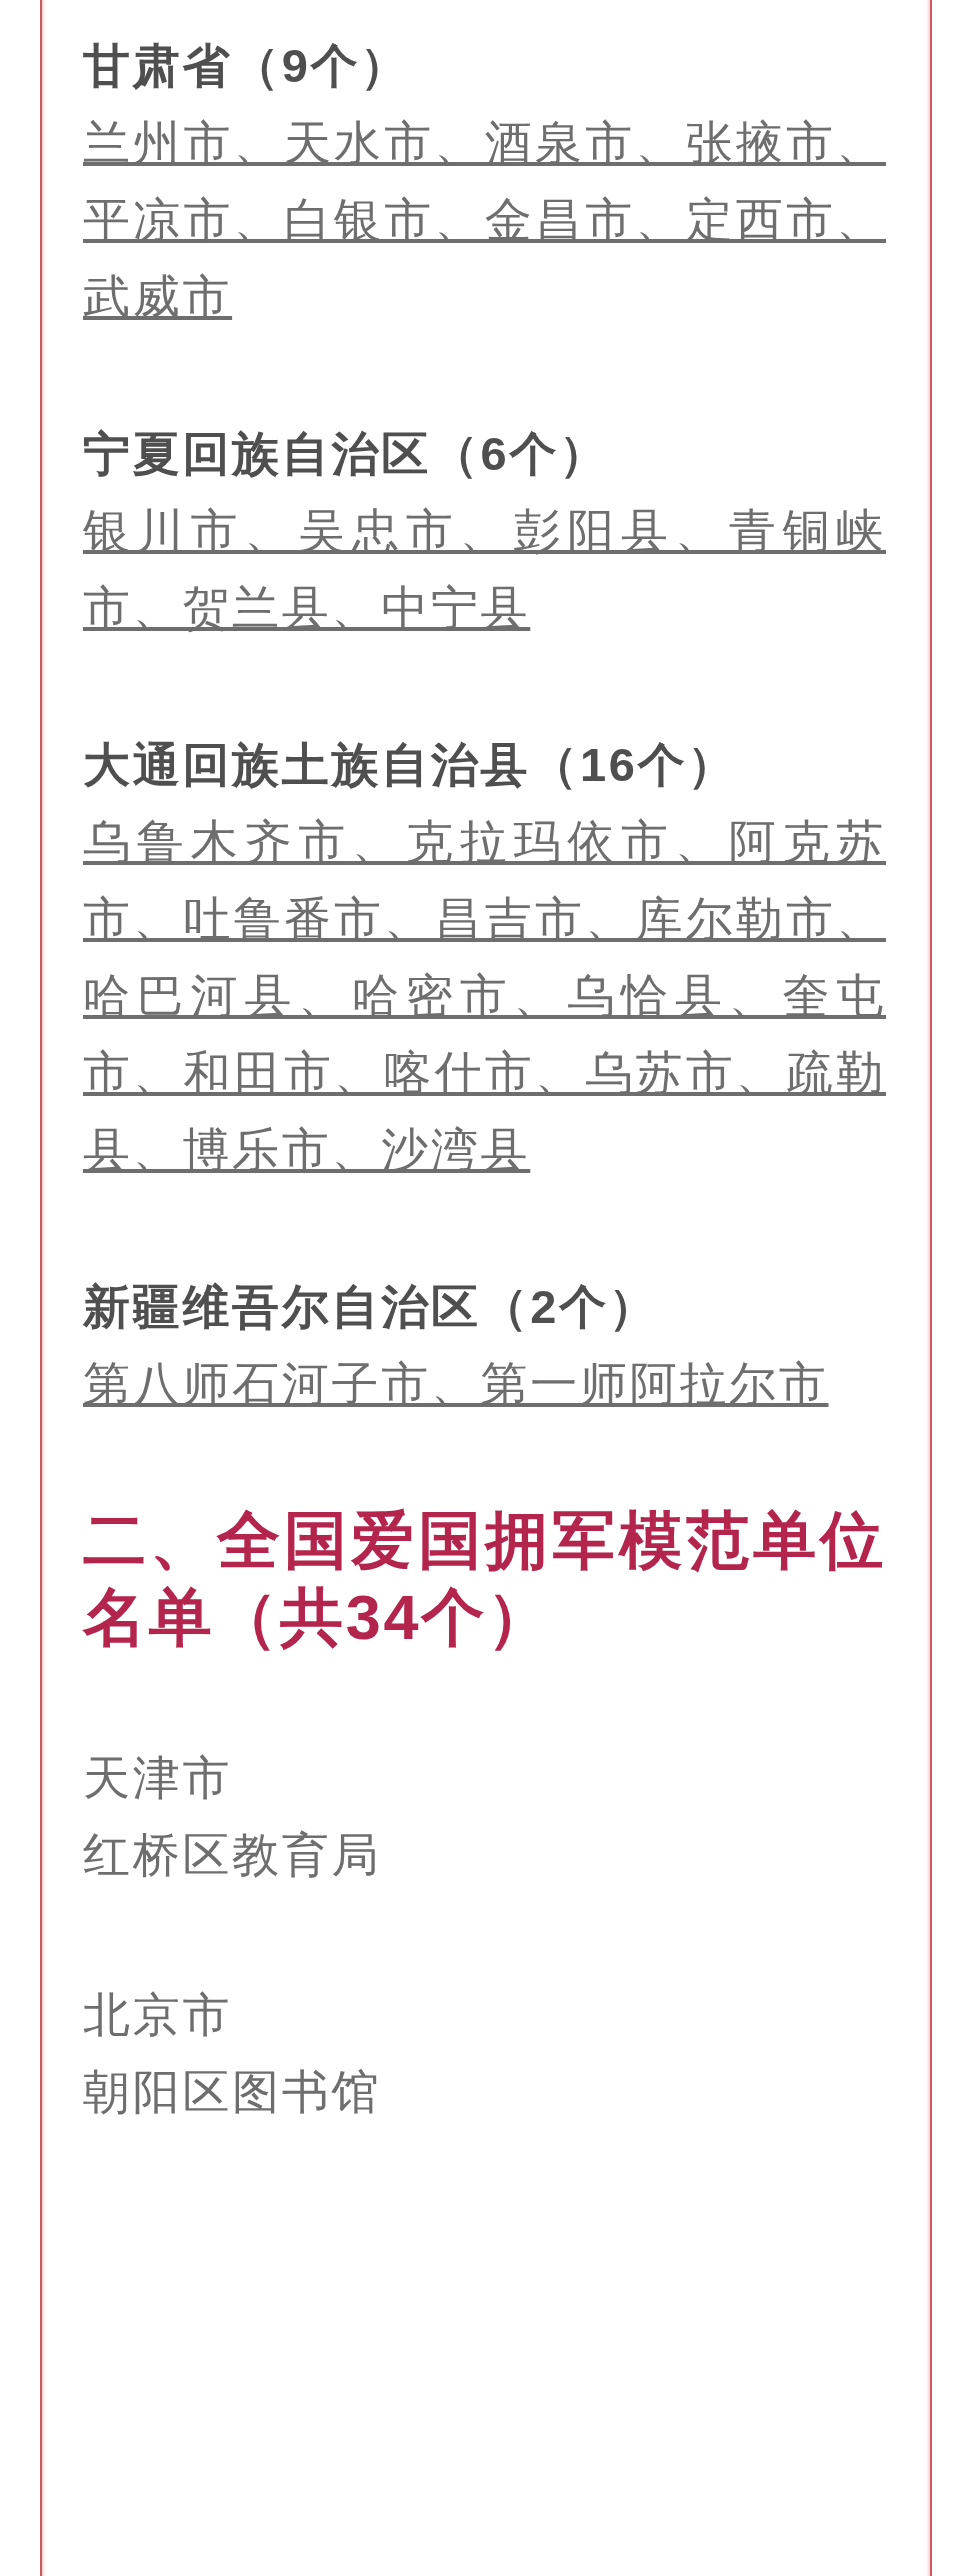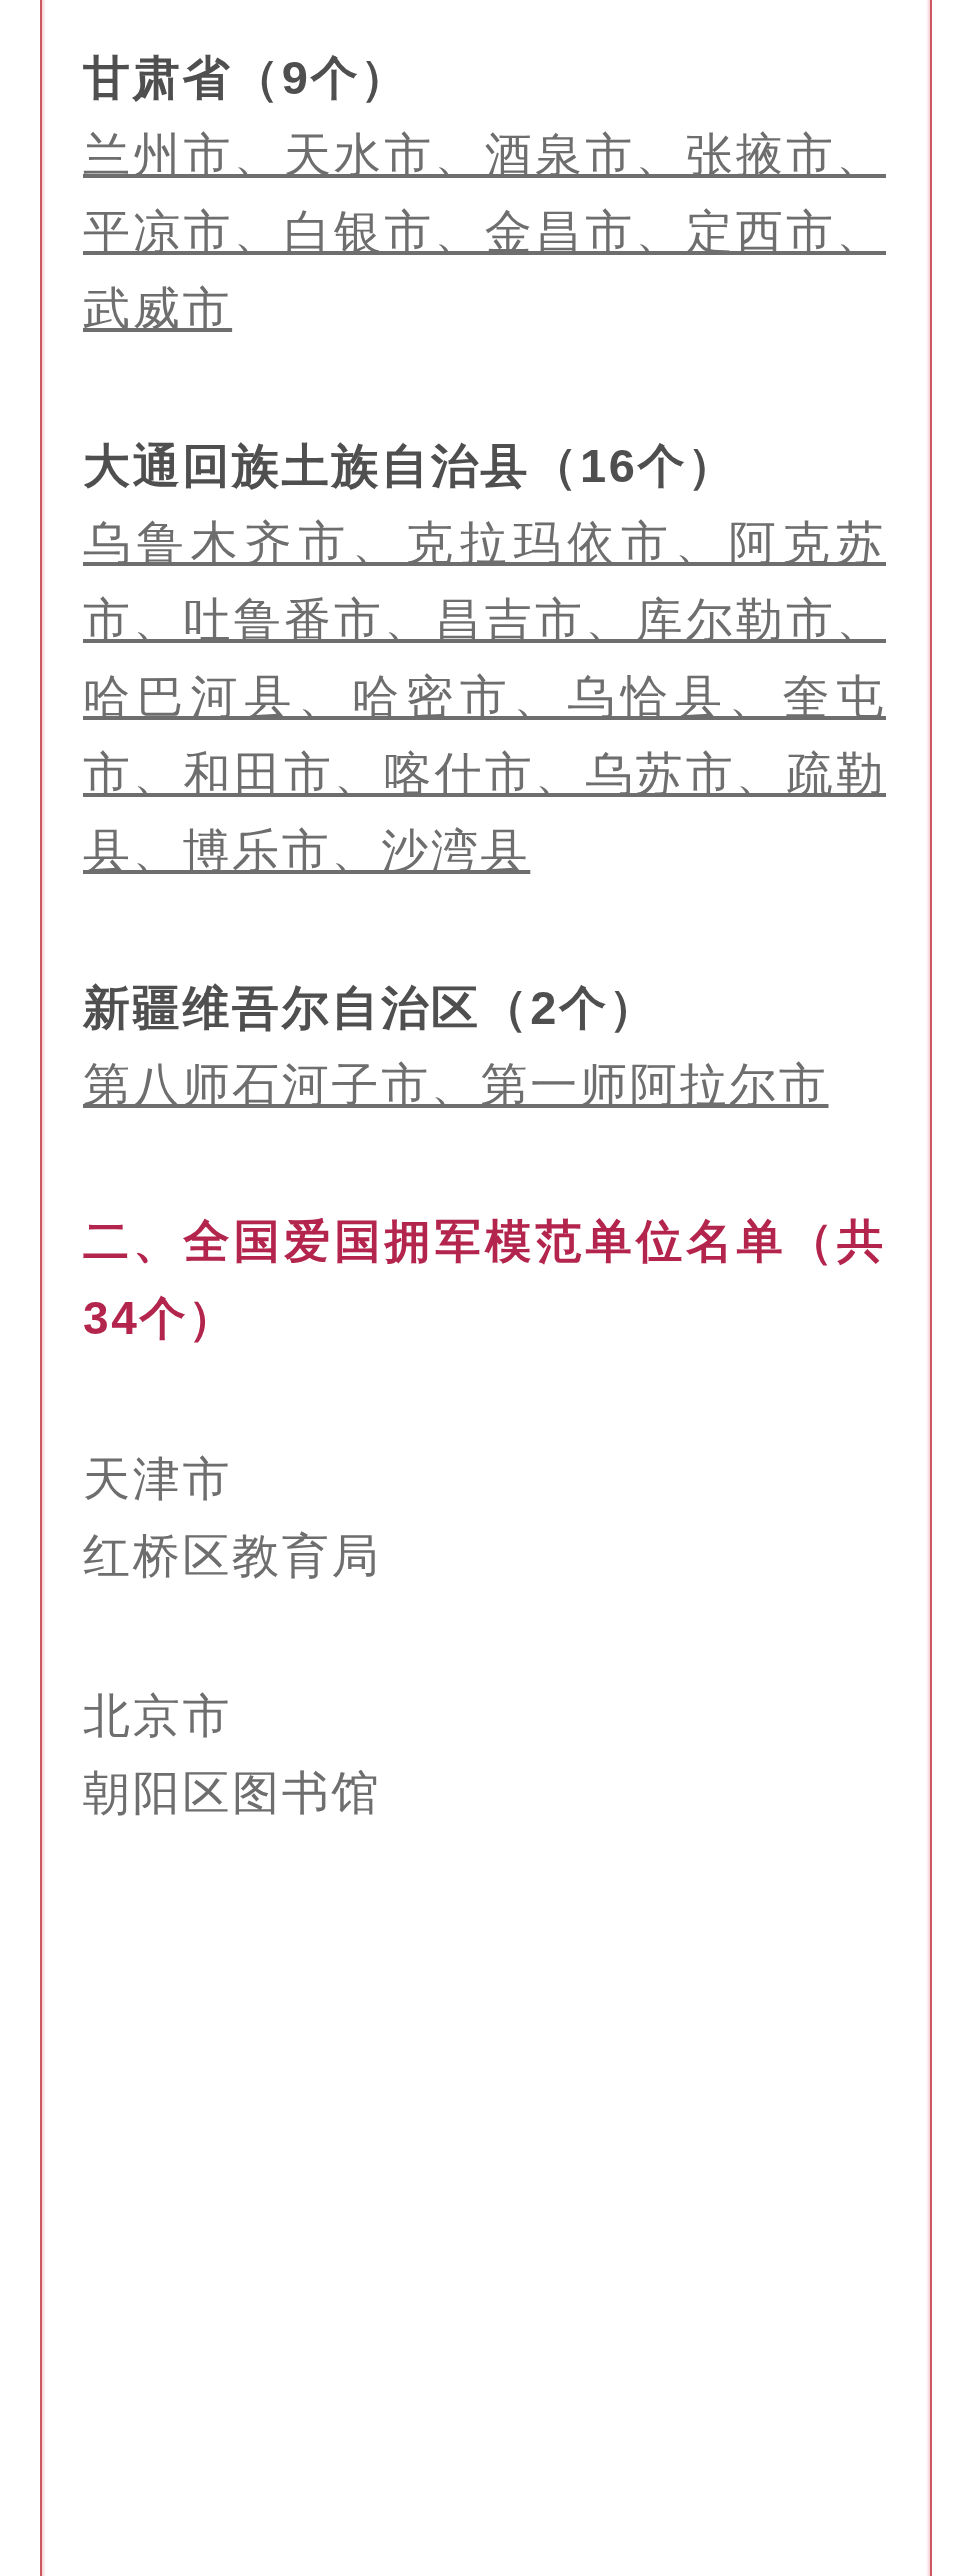--- a/index.html
+++ b/index.html
@@ -22,41 +22,41 @@
     top: -9px;
     width: 888px;
     height: 2594px;
     border-left: 2.7px solid #cb5861;
     border-right: 2.7px solid #cb5861;
     box-shadow: inset 1.8px 0 2.7px rgba(235,150,155,0.45), inset -1.8px 0 2.7px rgba(235,150,155,0.45);
   }
   .content {
     position: absolute;
     left: 42px;
-    top: 12px;
+    top: 0;
     width: 884px;
     padding: 27px 40px 0 41px;
     box-sizing: border-box;
     font-size: 47px;
     line-height: 77px;
     letter-spacing: 2.7px;
     color: #6e6e6e;
     text-align: justify;
   }
   .section { margin-top: 80px; }
   .section:first-child { margin-top: 0; }
   .sec-title {
     font-weight: 700;
     color: #4f4f4f;
     text-align: left;
   }
   .sec-body { text-align: justify; text-decoration: underline; }
   .red-heading {
     margin: 80px 0 0 0;
-    font-size: 46px;
+    font-size: 63px;
     font-weight: 700;
     color: #b4254d;
     text-align: justify;
   }
   .unit-entry { margin-top: 83px; }
   .unit-entry div { text-align: left; }
 </style>
 </head>
 <body>
 
@@ -64,20 +64,24 @@
   <div class="frame"></div>
 
   <div class="content">
 
     <div class="section">
       <div class="sec-title">甘肃省（9个）</div>
       <div class="sec-body">兰州市、天水市、酒泉市、张掖市、平凉市、白银市、金昌市、定西市、武威市</div>
     </div>
 
 
+    <div class="section">
+      <div class="sec-title">宁夏回族自治区（6个）</div>
+      <div class="sec-body">银川市、吴忠市、彭阳县、青铜峡市、贺兰县、中宁县</div>
+    </div>
 
     <div class="section">
       <div class="sec-title">大通回族土族自治县（16个）</div>
       <div class="sec-body">乌鲁木齐市、克拉玛依市、阿克苏市、吐鲁番市、昌吉市、库尔勒市、哈巴河县、哈密市、乌恰县、奎屯市、和田市、喀什市、乌苏市、疏勒县、博乐市、沙湾县</div>
     </div>
 
     <div class="section">
       <div class="sec-title">新疆维吾尔自治区（2个）</div>
       <div class="sec-body">第八师石河子市、第一师阿拉尔市</div>
     </div>

